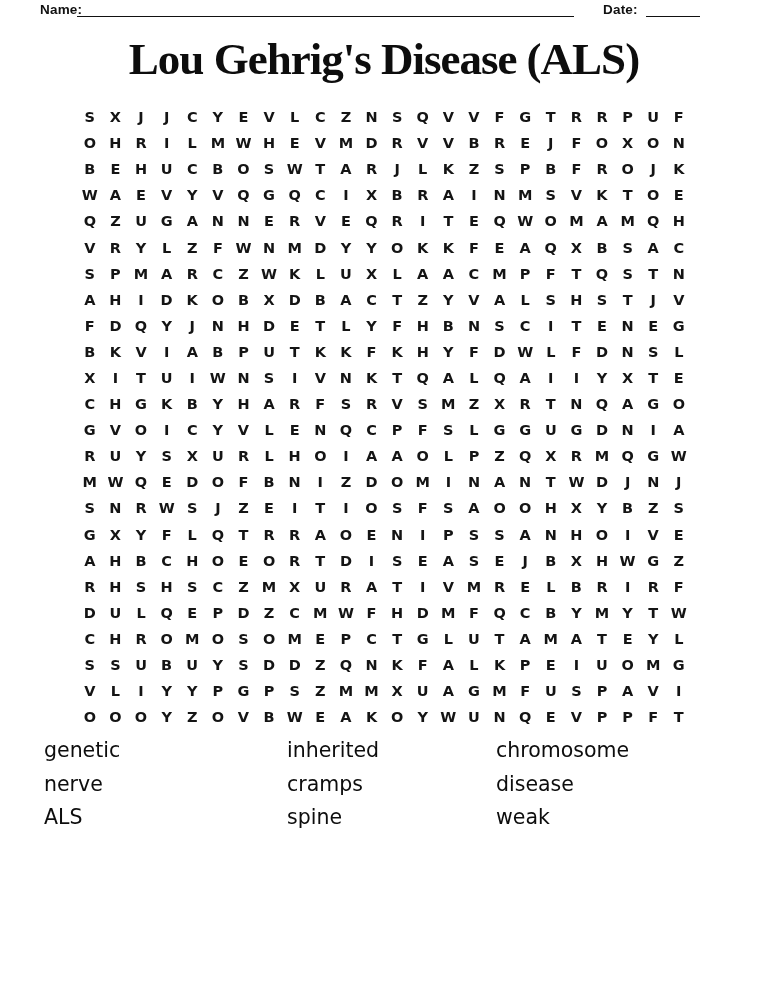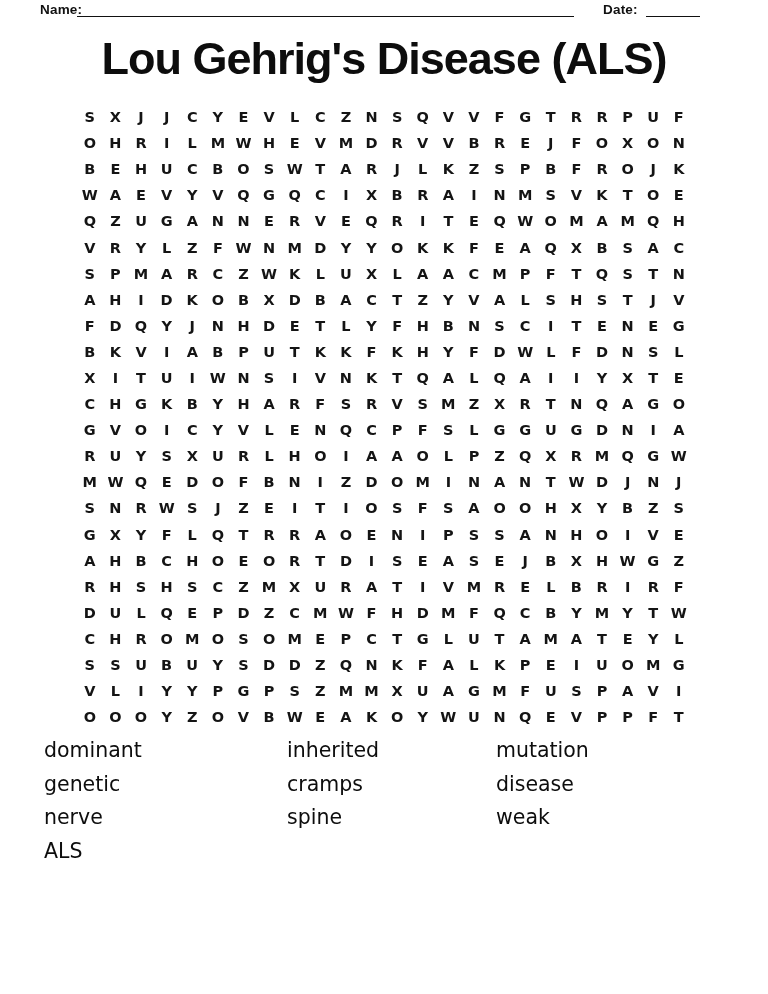--- a/index.html
+++ b/index.html
@@ -38,21 +38,21 @@
   .name-line { left: 77px; width: 497px; }
   .date-line { left: 646px; width: 54px; }
 
   
   .title {
     position: absolute;
     top: 33px;
     left: 0;
     width: 768px;
     text-align: center;
-    font-family: Liberation Sans, sans-serif;
+    font-family: Liberation Serif, serif;
     font-size: 45px;
     font-weight: 600;
     letter-spacing: -1px;
     color: #0d0d0d;
     white-space: nowrap;
   }
 
   
   .grid {
     position: absolute;
@@ -728,29 +728,28 @@
         <span class="grid-cell">E</span>
         <span class="grid-cell">V</span>
         <span class="grid-cell">P</span>
         <span class="grid-cell">P</span>
         <span class="grid-cell">F</span>
         <span class="grid-cell">T</span>
       </div>
     </div>
 
   <div class="word-col col-1">
-      <div class="word">dominant</div>
       <div class="word">genetic</div>
       <div class="word">nerve</div>
       <div class="word">ALS</div>
     </div>
   <div class="word-col col-2">
       <div class="word">inherited</div>
       <div class="word">cramps</div>
       <div class="word">spine</div>
     </div>
   <div class="word-col col-3">
-      <div class="word">mutation</div>
+      <div class="word">chromosome</div>
       <div class="word">disease</div>
       <div class="word">weak</div>
     </div>
 
 </div>
 
 </body></html>

